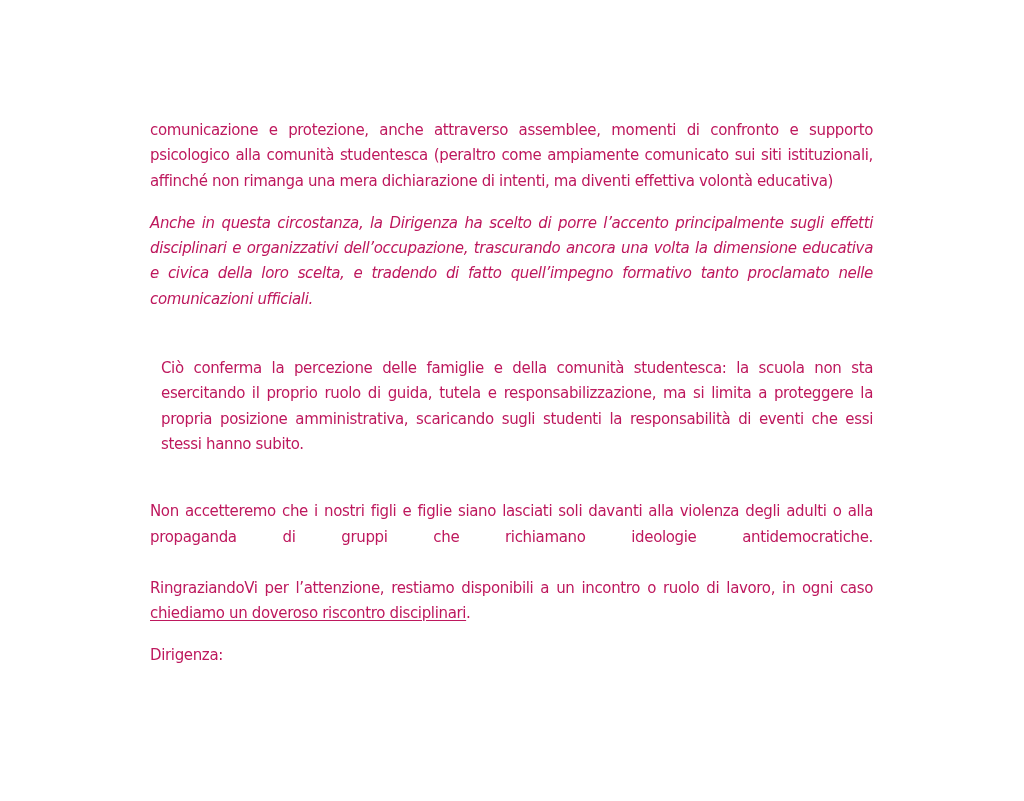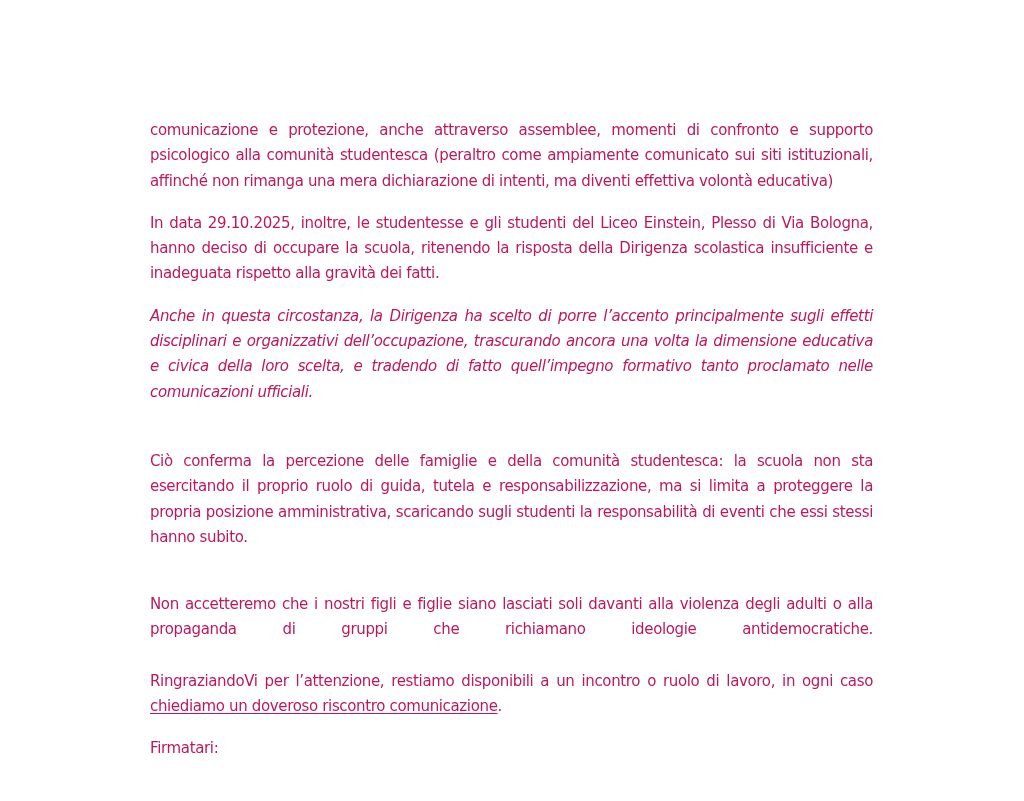--- a/index.html
+++ b/index.html
@@ -36,24 +36,23 @@
       text-decoration: underline;
       text-underline-offset: 2px;
     }
   </style>
 </head>
 <body>
 
 <div class="page">
   <p class="para" style="margin-bottom:17px;">comunicazione e protezione, anche attraverso assemblee, momenti di confronto e supporto psicologico alla comunità studentesca (peraltro come ampiamente comunicato sui siti istituzionali, affinché non rimanga una mera dichiarazione di intenti, ma diventi effettiva volontà educativa)</p>
 
-  <p class="para" style="margin-bottom:17px;">In data 29.10.2025, inoltre, le studentesse e gli studenti del Liceo Einstein, Plesso di Via Bologna, hanno deciso di occupare la scuola, ritenendo la risposta della Dirigenza scolastica insufficiente e inadeguata rispetto alla gravità dei fatti.</p>
 
   <p class="para" style="margin-bottom:44px;font-style:italic;">Anche in questa circostanza, la Dirigenza ha scelto di porre l’accento principalmente sugli effetti disciplinari e organizzativi dell’occupazione, trascurando ancora una volta la dimensione educativa e civica della loro scelta, e tradendo di fatto quell’impegno formativo tanto proclamato nelle comunicazioni ufficiali.</p>
 
-  <p class="para" style="margin-bottom:42px;">Ciò conferma la percezione delle famiglie e della comunità studentesca: la scuola non sta esercitando il proprio ruolo di guida, tutela e responsabilizzazione, ma si limita a proteggere la propria posizione amministrativa, scaricando sugli studenti la responsabilità di eventi che essi stessi hanno subito.</p>
+  <p class="para" style="margin-bottom:42px;margin-left:11px;">Ciò conferma la percezione delle famiglie e della comunità studentesca: la scuola non sta esercitando il proprio ruolo di guida, tutela e responsabilizzazione, ma si limita a proteggere la propria posizione amministrativa, scaricando sugli studenti la responsabilità di eventi che essi stessi hanno subito.</p>
 
   <p class="para last-justify" style="margin-bottom:26px;">Non accetteremo che i nostri figli e figlie siano lasciati soli davanti alla violenza degli adulti o alla propaganda di gruppi che richiamano ideologie antidemocratiche.</p>
 
-  <p class="para" style="margin-bottom:17px;"><span>RingraziandoVi per l’attenzione, restiamo disponibili a un incontro o ruolo di lavoro, in ogni caso </span><span class="u">chiediamo un doveroso riscontro comunicazione</span><span>.</span></p>
+  <p class="para" style="margin-bottom:17px;"><span>RingraziandoVi per l’attenzione, restiamo disponibili a un incontro o ruolo di lavoro, in ogni caso </span><span class="u">chiediamo un doveroso riscontro disciplinari</span><span>.</span></p>
 
-  <p class="para">Firmatari:</p>
+  <p class="para">Dirigenza:</p>
 </div>
 
 </body></html>

